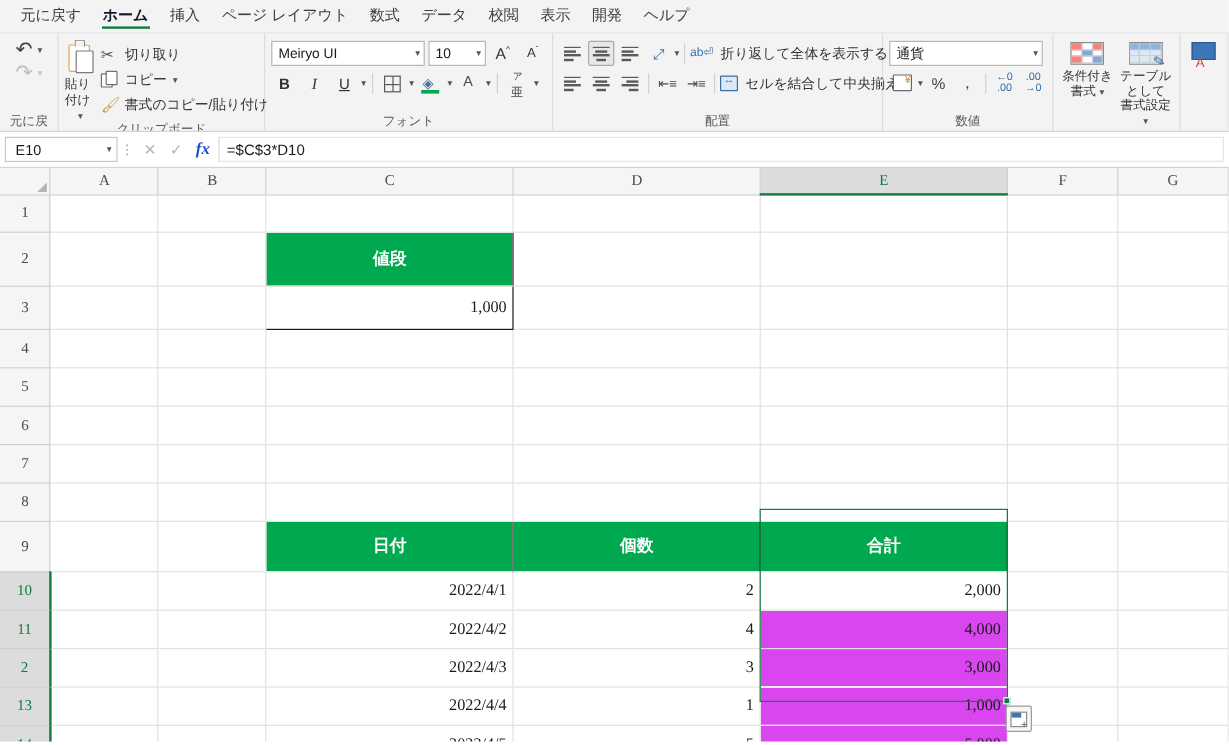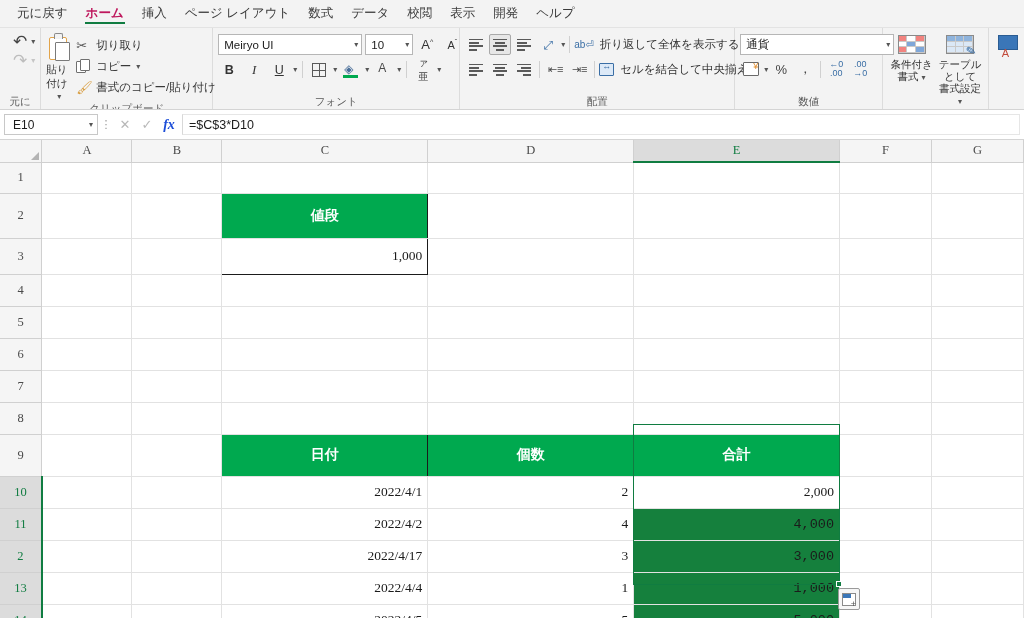--- a/index.html
+++ b/index.html
@@ -18,21 +18,21 @@
   .tabstrip {
     height: 28px; background: #f3f3f3;
     display: flex; align-items: stretch;
     padding-left: 8px; font-size: 12.5px; color: #3b3b3b;
     border-bottom: 1px solid #e3e3e3;
   }
   .tab {
     display: flex; align-items: center; padding: 0 9px;
     cursor: default; white-space: nowrap; position: relative;
   }
-  .tab.active { color: #be185d; font-weight: bold; }
+  .tab.active { color: #0f172a; font-weight: bold; }
   .tab.active::after {
     content: ""; position: absolute; left: 8px; right: 8px; bottom: 3px;
     height: 2px; background: #107c41;
   }
 
   
   .ribbon {
     height: 82px; background: #f3f3f3;
     display: flex; align-items: stretch;
     border-bottom: 1px solid #d4d4d4;
@@ -104,21 +104,21 @@
   .g-font { width: 247px; }
   .g-font .group-body { flex-direction: column; gap: 4px; padding-top: 3px; }
   .frow { display: flex; align-items: center; gap: 3px; }
   .combo {
     height: 21px; border: 1px solid #b6b6b6; background: #fff;
     display: flex; align-items: center; padding: 0 3px 0 5px;
     font-size: 11.5px; color: #1b1b1b;
   }
   .combo .val { flex: 1; overflow: hidden; white-space: nowrap; }
   .combo .cv { font-size: 8px; color: #555; margin-left: 3px; }
-  .fontname { width: 144px; }
+  .fontname { width: 128px; }
   .fontsize { width: 48px; }
   .rbtn {
     width: 22px; height: 21px; display: flex; align-items: center;
     justify-content: center; font-size: 12px; color: #333; position: relative;
   }
   .grow-a { font-size: 13px; }
   .shrink-a { font-size: 11px; }
   .supA { font-size: 7px; vertical-align: super; }
   .bold { font-weight: bold; font-size: 12.5px; }
   .ital { font-style: italic; font-family: "Liberation Serif", serif; font-size: 13px; }
@@ -156,21 +156,21 @@
   .mergeic {
     width: 15px; height: 13px; border: 1.4px solid #3a6ea5; background:#dce9f7;
     position: relative; border-radius: 1px;
   }
   .mergeic::before{ content:"↔"; position:absolute; left:2px; top:-3px; font-size:9px; color:#3a6ea5;}
   .indic { width:15px; height:13px; position:relative; color:#4a4a4a; font-size:11px; }
 
   
   .g-num { width: 148px; }
   .g-num .group-body { flex-direction: column; gap: 4px; padding-top: 3px; }
-  .numfmt { width: 154px; }
+  .numfmt { width: 128px; }
   .numrow { display: flex; align-items: center; gap: 2px; }
   .nbtn { width: 22px; height: 20px; display:flex; align-items:center; justify-content:center; font-size:13px; color:#444; }
   .curric { width:16px; height:14px; border:1.3px solid #6a6a6a; position:relative; background:#fff; border-radius:1px;}
   .curric::after{content:"¥"; position:absolute; right:0px; top:-2px; font-size:9px; color:#e08b2a;}
   .dec0 { font-size:9px; color:#3a6ea5; line-height:1.05; text-align:center;}
 
   
   .g-styles { width: 106px; }
   .g-styles .group-body { gap: 2px; padding-top: 2px; }
   .stbtn {
@@ -241,21 +241,21 @@
     font-size: 13.5px; color: #1b1b1b; padding: 0 5px;
     vertical-align: middle; background: #fff;
     font-family: "Liberation Serif", serif;
     overflow: hidden; white-space: nowrap;
   }
   td.cell.num { text-align: right; }
   td.cell.hdrgreen {
     background: #00a94f; color: #ffffff; text-align: center;
     font-weight: bold; font-family: "Liberation Sans", sans-serif; font-size: 14px;
   }
-  td.cell.selfill { background: #15803d; font-family: Liberation Mono, monospace; }
+  td.cell.selfill { background: #d946ef; }
   td.cell.bt { border-top: 1.5px solid #1b1b1b; }
   td.cell.bb { border-bottom: 1.5px solid #1b1b1b; }
   td.cell.bl { border-left: 1.5px solid #1b1b1b; }
   td.cell.br { border-right: 1.5px solid #1b1b1b; }
 
   
   .selbox {
     position: absolute; border: 1.5px solid #107c41; pointer-events: none;
   }
   .selhandle {
@@ -720,21 +720,21 @@
         <td class="cell num bl">2022/4/2</td>
         <td class="cell num">4</td>
         <td class="cell num selfill">4,000</td>
         <td class="cell"></td>
         <td class="cell"></td>
       </tr>
       <tr style="height:32px">
         <td class="rowhdr sel">2</td>
         <td class="cell"></td>
             <td class="cell"></td>
-        <td class="cell num bl">2022/4/17</td>
+        <td class="cell num bl">2022/4/3</td>
         <td class="cell num">3</td>
         <td class="cell num selfill">3,000</td>
         <td class="cell"></td>
         <td class="cell"></td>
       </tr>
       <tr style="height:32px">
         <td class="rowhdr sel">13</td>
         <td class="cell"></td>
             <td class="cell"></td>
         <td class="cell num bl">2022/4/4</td>

